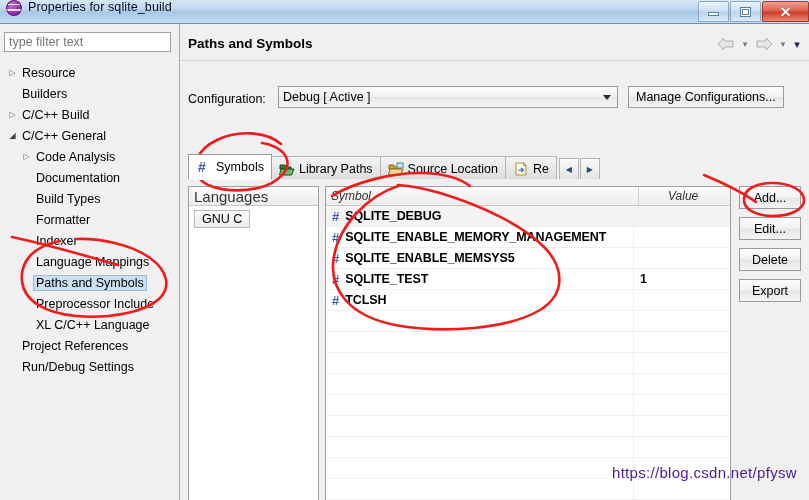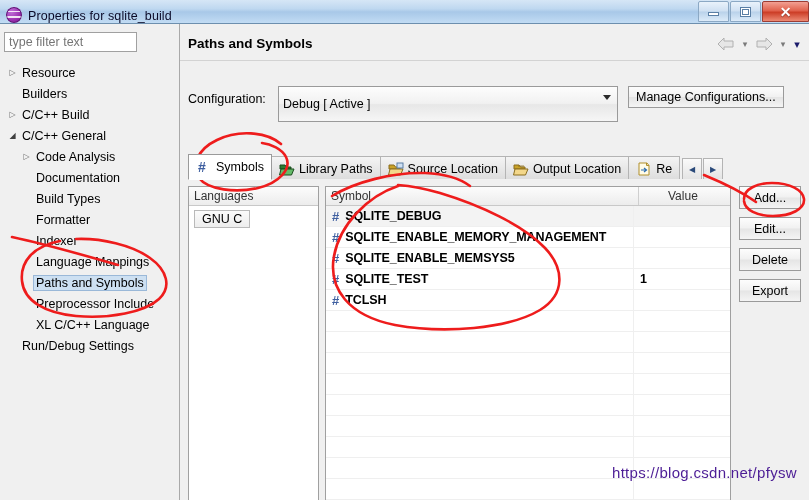--- a/index.html
+++ b/index.html
@@ -7,21 +7,21 @@
     width:809px;height:500px;overflow:hidden;
     font-family:"Liberation Sans", sans-serif;
     font-size:12px;color:#000;background:#f0f0f0;
     position:relative;
   }
   
   #titlebar{
     position:absolute;left:0;top:0;width:809px;height:23px;
     background:linear-gradient(to bottom,#d6e6f6 0%,#bfd8f0 38%,#a8c8e8 52%,#c2dcf4 100%);
     border-bottom:1px solid #6d8fae;
-    display:flex;align-items:flex-end;
+    display:flex;align-items:flex-start;
   }
   #titlebar .tb-icon{
     width:16px;height:16px;margin-left:6px;margin-right:6px;
     border-radius:50%;
     background:
       linear-gradient(to bottom,
         rgba(255,255,255,.0) 0%, rgba(255,255,255,.0) 22%,
         rgba(255,255,255,.85) 23%, rgba(255,255,255,.85) 32%,
         rgba(255,255,255,.0) 33%, rgba(255,255,255,.0) 55%,
         rgba(255,255,255,.85) 56%, rgba(255,255,255,.85) 66%,
@@ -50,21 +50,21 @@
   .glyph-max{width:11px;height:10px;border:1px solid #5a7fa5;box-sizing:border-box;background:#fff;position:relative;}
   .glyph-max::before{content:"";position:absolute;left:1px;right:1px;top:1px;bottom:1px;border:1px solid #5a7fa5;}
   .glyph-close{color:#fff;font-size:14px;font-weight:bold;line-height:1;text-shadow:0 1px 0 rgba(0,0,0,.35);font-family:"Liberation Sans",sans-serif;}
 
   
   #leftpanel{
     position:absolute;left:0;top:24px;width:179px;height:476px;
     background:#f0f0f0;border-right:1px solid #a9a9a9;
   }
   #filter-input{
-    position:absolute;left:4px;top:8px;width:133px;height:20px;
+    position:absolute;left:4px;top:8px;width:167px;height:20px;
     border:1px solid #a0a0a0;background:#fff;box-sizing:border-box;
     padding:2px 4px;font-size:12.5px;color:#8a8a8a;
     font-family:"Liberation Sans",sans-serif;line-height:15px;
   }
   #tree{position:absolute;left:0;top:38px;width:179px;}
   .tnode{height:21px;display:flex;align-items:center;white-space:nowrap;font-size:12.5px;}
   .tnode .arrow{width:13px;text-align:center;font-size:8px;color:#6f6f6f;flex:0 0 13px;}
   .tnode .arrow.open{color:#3f3f3f;}
   .tnode .lbl{padding:0 3px;}
   .tnode.sel .lbl{background:#cde0f2;border:1px solid #9ab8d8;padding:0 2px;}
@@ -77,21 +77,21 @@
   #nav-btns{position:absolute;right:6px;top:12px;display:flex;align-items:center;gap:2px;}
   .navarrow{width:22px;height:16px;display:flex;align-items:center;justify-content:center;}
   .navarrow svg{display:block;}
   .navcaret{width:12px;height:16px;display:flex;align-items:center;justify-content:center;}
   #title-sep{position:absolute;left:0;top:36px;width:629px;height:1px;background:#d3d3d3;}
 
   
   #cfg-row{position:absolute;left:8px;top:62px;width:614px;height:28px;}
   #cfg-label{position:absolute;left:0;top:6px;font-size:12.5px;}
   #cfg-combo{
-    position:absolute;left:90px;top:0;width:340px;height:36px;
+    position:absolute;left:90px;top:0;width:340px;height:22px;
     border:1px solid #9a9a9a;box-sizing:border-box;
     background:linear-gradient(to bottom,#fdfdfd 0%,#f1f1f1 48%,#e7e7e7 52%,#f6f6f6 100%);
     display:flex;align-items:center;padding:0 4px;font-size:12.5px;
   }
   #cfg-combo .caret{position:absolute;right:6px;top:8px;width:0;height:0;
     border-left:4px solid transparent;border-right:4px solid transparent;border-top:5px solid #2b2b2b;}
   #mgr-btn{
     position:absolute;left:440px;top:0;height:22px;padding:0 7px;
     border:1px solid #9a9a9a;box-sizing:border-box;
     background:linear-gradient(to bottom,#fdfdfd 0%,#f1f1f1 48%,#e5e5e5 52%,#f4f4f4 100%);
@@ -122,30 +122,30 @@
   .ticon{width:16px;height:14px;position:relative;flex:0 0 16px;}
 
   
   #tabpanel{position:absolute;left:8px;top:155px;width:621px;height:345px;background:#f0f0f0;}
 
   
   #langbox{position:absolute;left:0;top:7px;width:131px;bottom:0;background:#fff;border:1px solid #a0a0a0;box-sizing:border-box;}
   #lang-header{
     height:18px;border-bottom:1px solid #c8c8c8;
     background:linear-gradient(to bottom,#fcfcfc,#ececec);
-    display:flex;align-items:center;padding-left:5px;font-size:12px;color:#333;
+    display:flex;align-items:center;padding-left:5px;font-size:15px;color:#333;
   }
   #lang-item{margin:4px 0 0 5px;display:inline-block;padding:1px 7px;font-size:12.5px;
     border:1px solid #b9b9b9;background:linear-gradient(to bottom,#fbfbfb,#ededed);}
 
   
   #symbox{position:absolute;left:137px;top:7px;right:78px;bottom:0;background:#fff;border:1px solid #a0a0a0;box-sizing:border-box;overflow:hidden;}
   #sym-header{height:18px;border-bottom:1px solid #c8c8c8;display:flex;
     background:linear-gradient(to bottom,#fcfcfc,#ececec);font-size:12px;color:#333;}
-  #sym-header .hc{display:flex;align-items:center;padding-left:5px;}
+  #sym-header .hc{display:flex;align-items:center;padding-left:5px;font-style:italic;}
   #sym-header .hc.name{flex:0 0 307px;border-right:1px solid #cfcfcf;}
   #sym-header .hc.val{flex:1;margin-left:24px;}
   .srow{height:20px;display:flex;align-items:center;border-bottom:1px solid #efefef;font-size:12.5px;}
   .srow.alt{background:#f3f3f3;}
   .srow .sc-name{flex:0 0 307px;display:flex;align-items:center;gap:6px;padding-left:6px;box-sizing:border-box;}
   .srow .sc-val{flex:1;padding-left:6px;font-weight:bold;box-sizing:border-box;border-left:1px solid #efefef;height:100%;display:flex;align-items:center;}
   .hash{color:#3f5fa0;font-weight:bold;font-size:13px;}
   .symname{font-weight:bold;letter-spacing:-.1px;}
   .erow{height:20px;display:flex;border-bottom:1px solid #efefef;}
   .erow .ec1{flex:0 0 307px;}
@@ -238,20 +238,24 @@
       <div class="tnode ind1">
         <span class="arrow"></span>
         <span class="lbl">Preprocessor Include</span>
       </div>
       <div class="tnode ind1">
         <span class="arrow"></span>
         <span class="lbl">XL C/C++ Language</span>
       </div>
       <div class="tnode ind0">
         <span class="arrow"></span>
+        <span class="lbl">Project References</span>
+      </div>
+      <div class="tnode ind0">
+        <span class="arrow"></span>
         <span class="lbl">Run/Debug Settings</span>
       </div>
     </div>
 </div>
 
 <div id="right">
 
   <div id="page-title">Paths and Symbols</div>
 
   <div id="nav-btns">
@@ -298,28 +302,20 @@
       <div class="tab">
         <span class="ticon"><svg width="16" height="14" viewBox="0 0 16 14">
             <path d="M1 3 L6 3 L7.5 5 L12 5 L12 7 L1 7 Z" fill="#c9a227" stroke="#8a6d1f"></path>
             <path d="M2 7 L15 7 L12.5 13 L0.5 13 Z" fill="#f3d78a" stroke="#8a6d1f"></path>
             <rect x="9" y="1" width="6" height="5" fill="#cfe0f2" stroke="#5b7ea6"></rect>
           </svg></span>
         <span>Source Location</span>
       </div>
       <div class="tab">
         <span class="ticon"><svg width="16" height="14" viewBox="0 0 16 14">
-            <path d="M1 3 L6 3 L7.5 5 L12 5 L12 7 L1 7 Z" fill="#c9a227" stroke="#8a6d1f"></path>
-            <path d="M2 7 L15 7 L12.5 13 L0.5 13 Z" fill="#f3d78a" stroke="#8a6d1f"></path>
-            <path d="M5 4 L11 4" stroke="#8a6d1f" stroke-width="0.8"></path>
-          </svg></span>
-        <span>Output Location</span>
-      </div>
-      <div class="tab">
-        <span class="ticon"><svg width="16" height="14" viewBox="0 0 16 14">
             <path d="M3 1 L11 1 L13 3.5 L13 13 L3 13 Z" fill="#fffbe8" stroke="#b08f2a"></path>
             <path d="M10.5 1 L10.5 3.5 L13 3.5" fill="none" stroke="#b08f2a"></path>
             <path d="M5 8 L10 8 M8 6 L10.5 8 L8 10" stroke="#2b6cb0" stroke-width="1.2" fill="none"></path>
           </svg></span>
         <span>Re</span>
       </div>
       <div class="tabscroll">
         <div class="sb" style="font-size: 8px; color: rgb(43, 74, 122);">◀</div>
         <div class="sb" style="font-size: 8px; color: rgb(43, 74, 122);">▶</div>
       </div>

